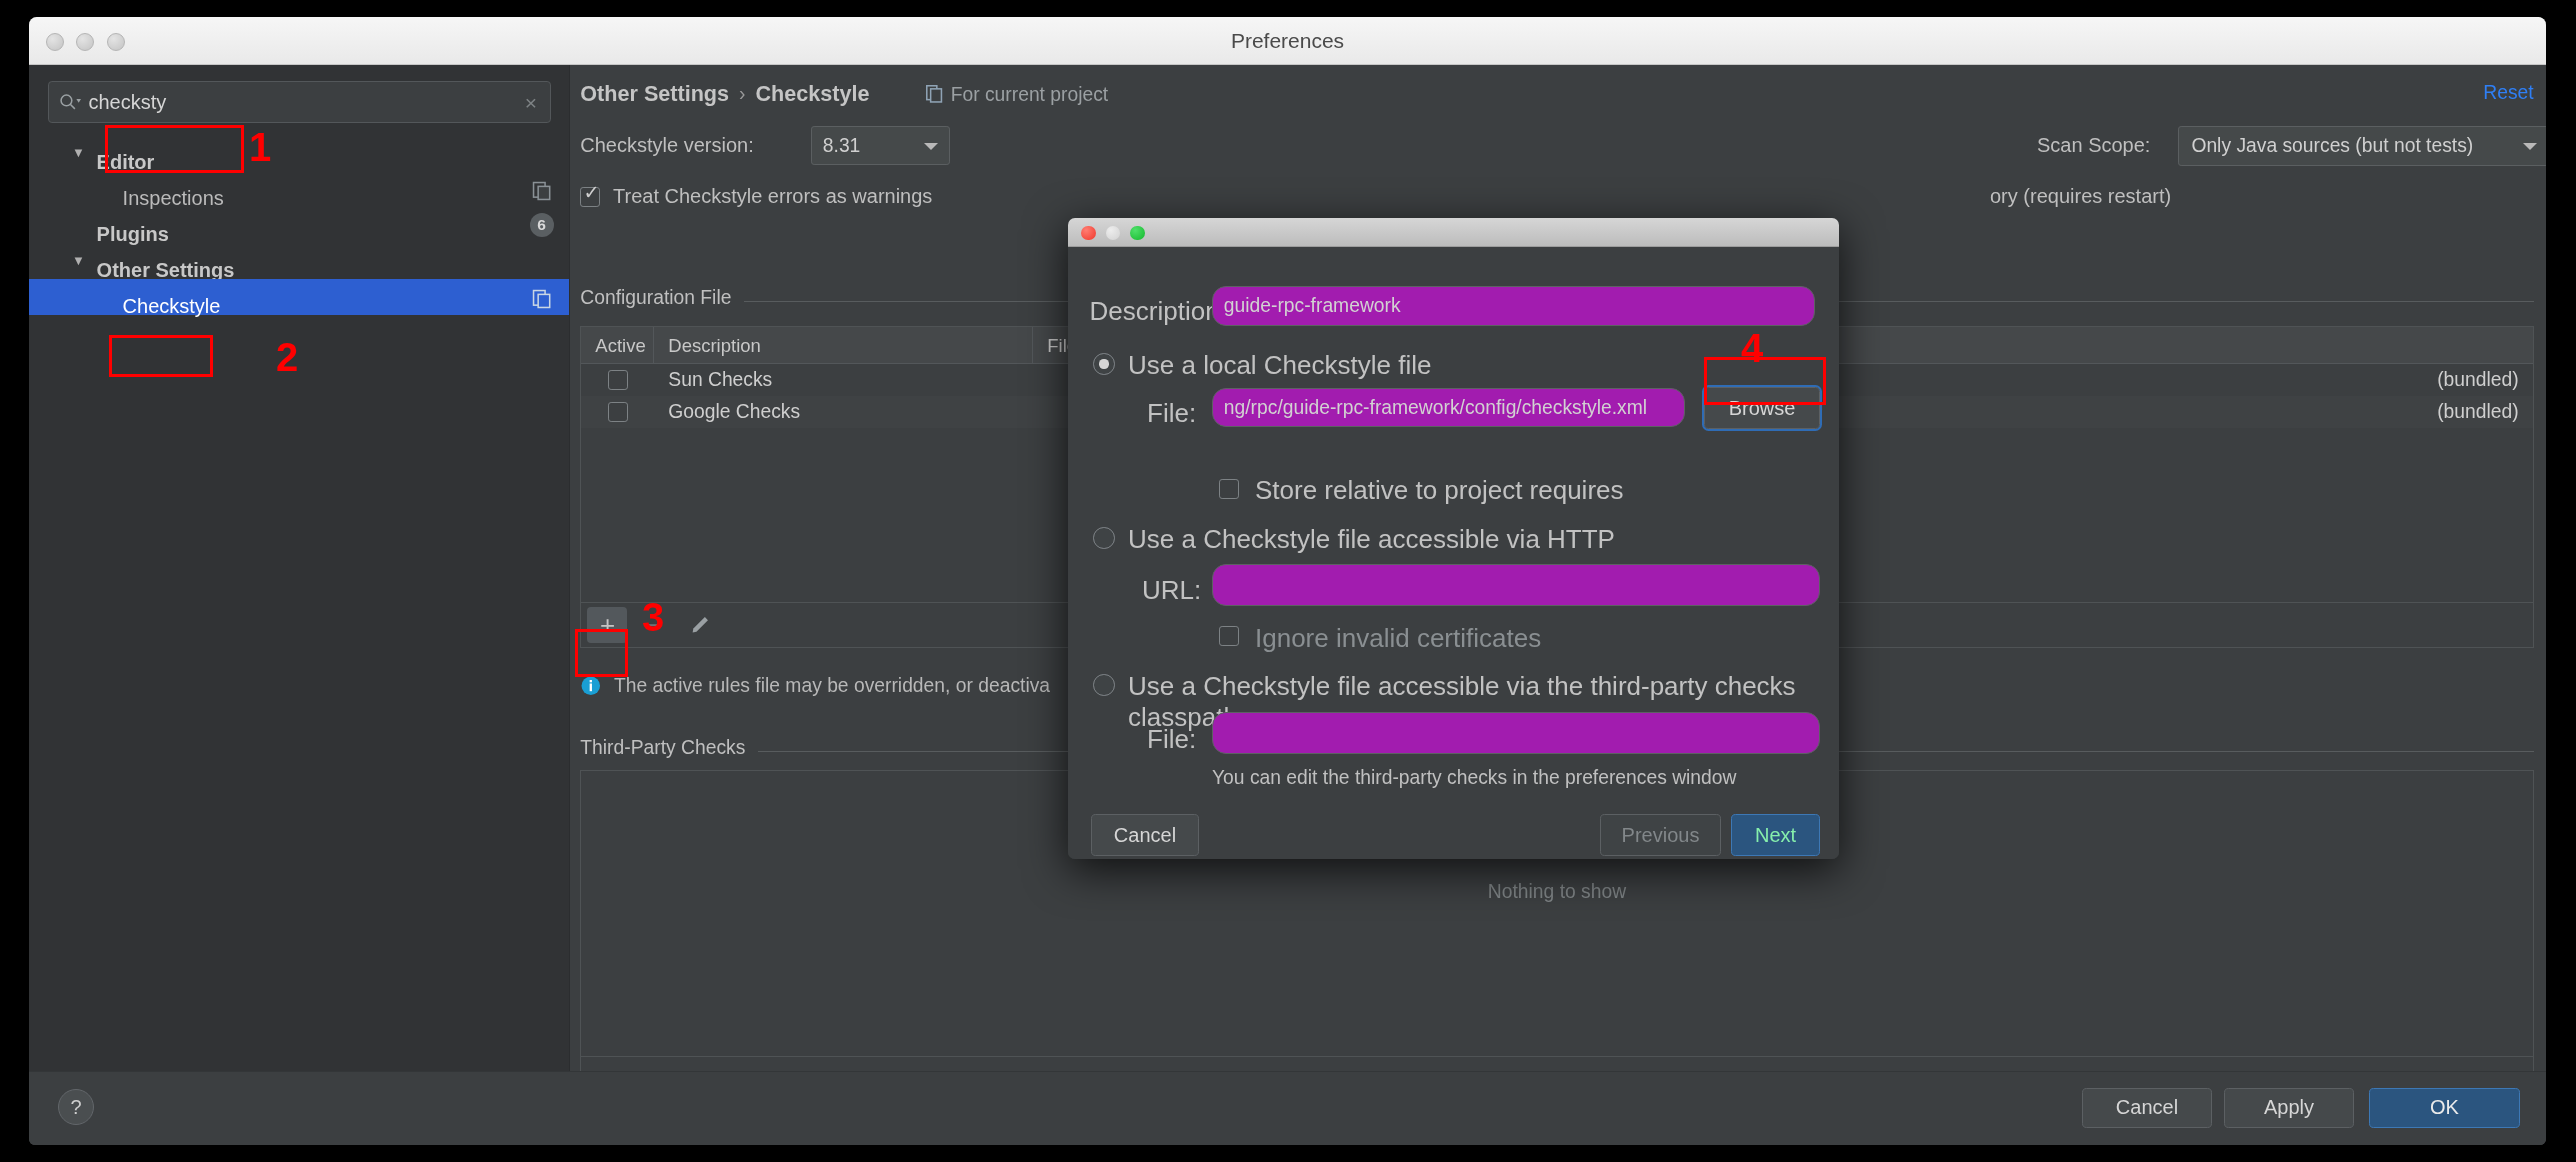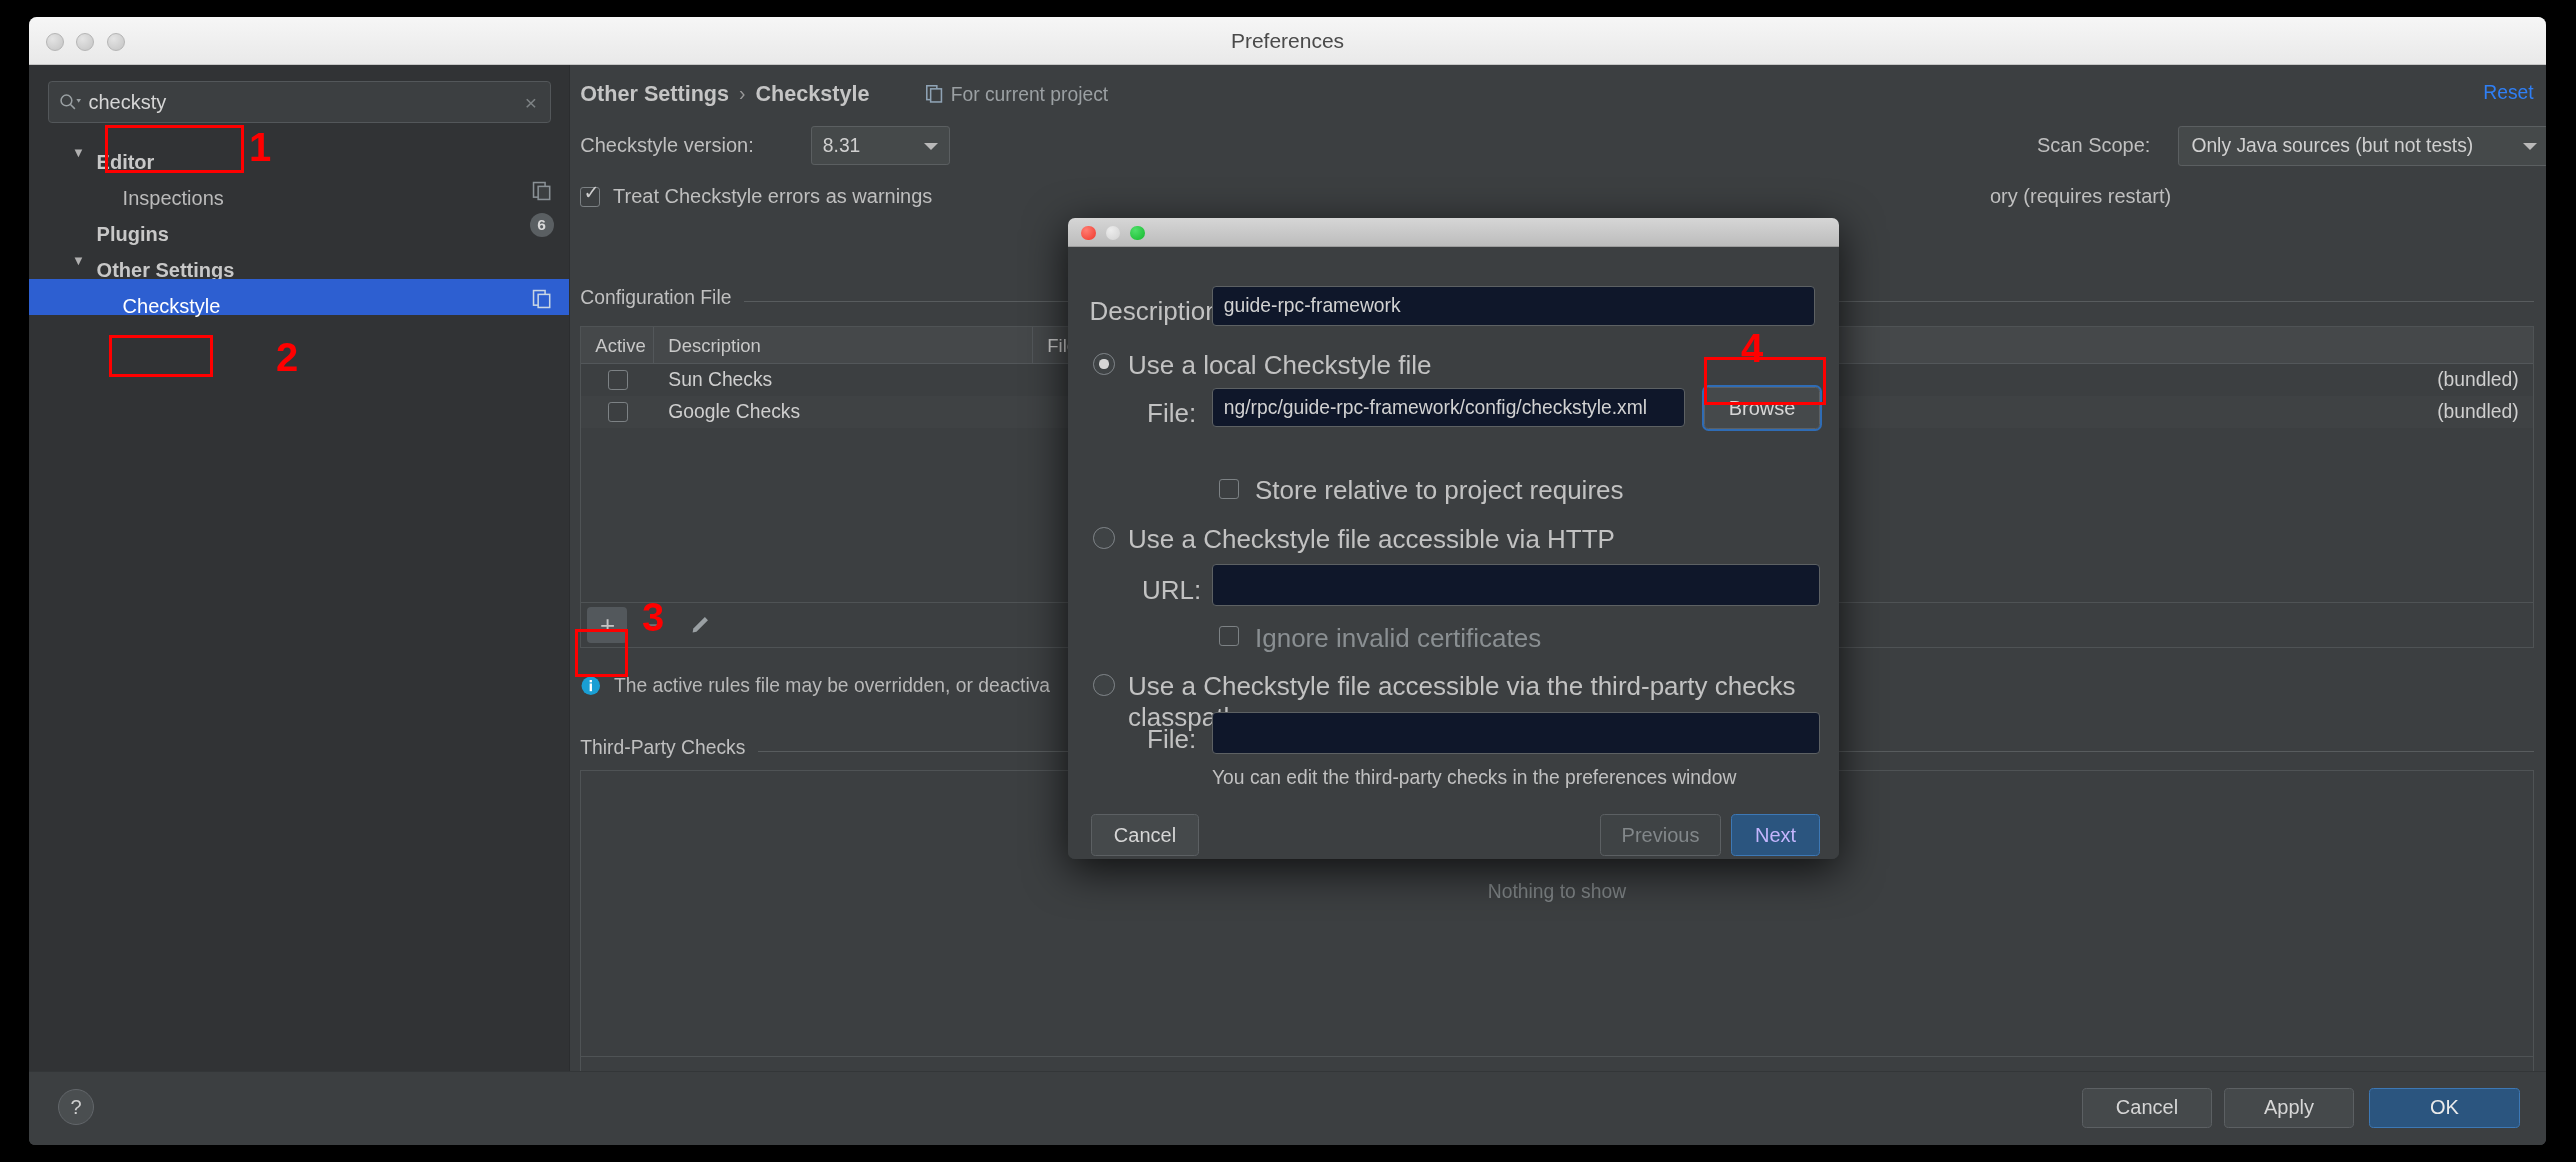--- a/index.html
+++ b/index.html
@@ -251,21 +251,21 @@
   }
   #dlg-titlebar .lights { position: absolute; left: 13px; top: 7.7px; display: flex; gap: 10px; }
   #dlg-titlebar .lights i { display: block; width: 14.7px; height: 14.7px; border-radius: 50%; }
   .l-red { background: radial-gradient(circle at 35% 30%, #ff7d72, #f0372b); }
   .l-yel { background: radial-gradient(circle at 35% 30%, #ededed, #d2d2d2); }
   .l-grn { background: radial-gradient(circle at 35% 30%, #4fe06a, #14b82c); }
 
   #dlg-body { position: relative; height: 612px; background: #3c3f41; }
   .dlg-label { font-size: 26px; color: #c2c2c2; }
   .dlg-field {
-    background: #0f172a; border: 0.8px solid #5d6163; border-radius: 4px;
+    background: #a21caf; border: 0.8px solid #5d6163; border-radius: 14px;
     position: absolute; display: flex; align-items: center;
   }
   .dlg-field .val { padding-left: 10.8px; font-size: 19.3px; color: #d2d2d2; white-space: nowrap; }
 
   #dlg-desc-label { position: absolute; left: 21.6px; top: 49px; }
   #dlg-desc-field { left: 144px; top: 39px; width: 603px; height: 40px; }
 
   .radio {
     position: absolute; width: 21.6px; height: 21.6px; border-radius: 50%;
     border: 0.8px solid #81868a; background: #3f4345;
@@ -304,21 +304,21 @@
   #tp-hint { position: absolute; left: 144px; top: 520px; font-size: 19.3px; color: #c0c0c0; }
 
   .dbtn {
     position: absolute; height: 42px; border-radius: 4.6px;
     display: flex; align-items: center; justify-content: center;
     font-size: 20px; cursor: pointer;
     border: 0.8px solid #5c6063; background: #45494b; color: #d6d6d6;
   }
   #dlg-cancel { left: 23px; top: 567px; width: 108px; }
   #dlg-prev { left: 532px; top: 567px; width: 121px; color: #82878a; background: #3f4345; }
-  #dlg-next { left: 663px; top: 567px; width: 89px; background: #2b557f; border-color: #3d78b5; color: #c4b5fd; }
+  #dlg-next { left: 663px; top: 567px; width: 89px; background: #2b557f; border-color: #3d78b5; color: #86efac; }
 
   
   .anno-box { position: absolute; border: 3.9px solid #ff0000; pointer-events: none; }
   .anno-num {
     position: absolute; color: #ff0000; font-size: 40px; font-weight: bold;
     line-height: 1; pointer-events: none; font-family: "Liberation Sans", sans-serif;
   }
   #anno-box-1 { left: 76px; top: 60px; width: 139px; height: 48px; }
   #anno-num-1 { left: 220px; top: 62px; }
   #anno-box-2 { left: 80px; top: 270px; width: 104px; height: 42px; }

